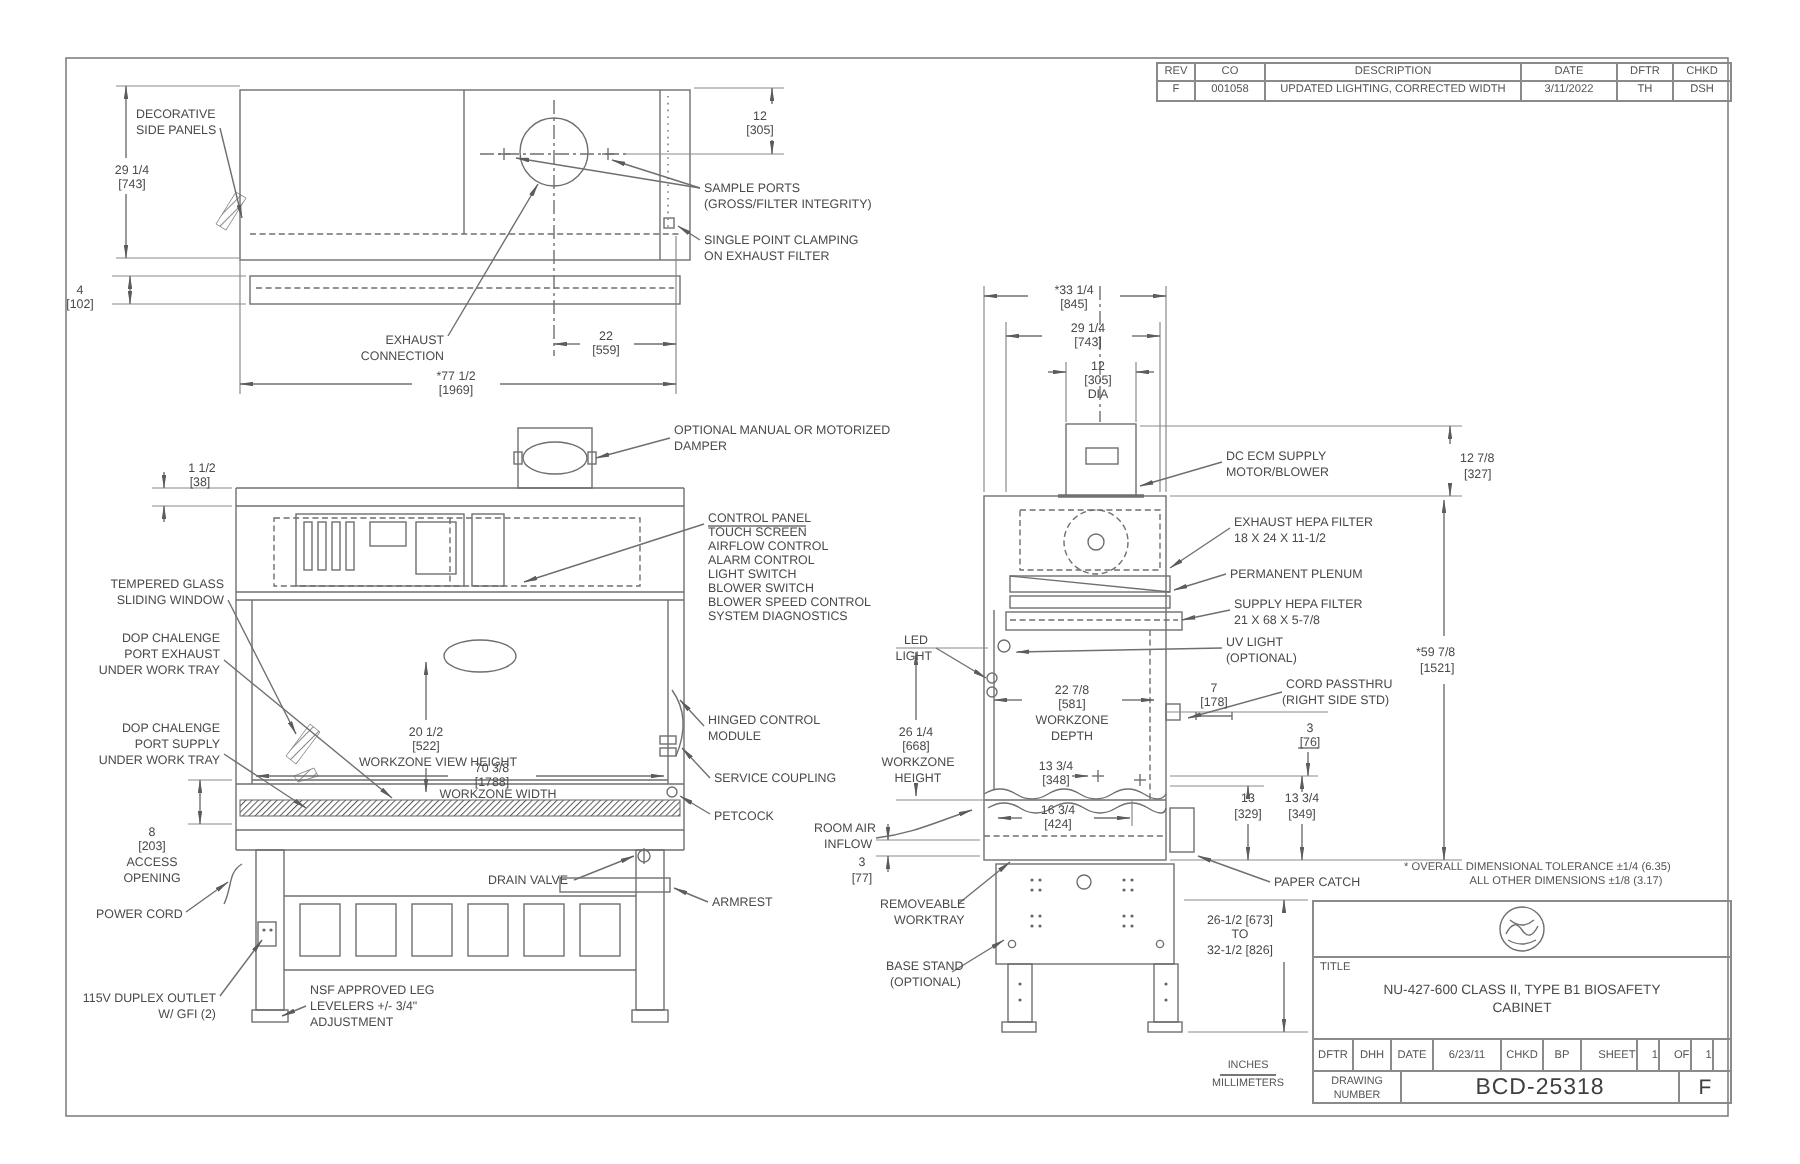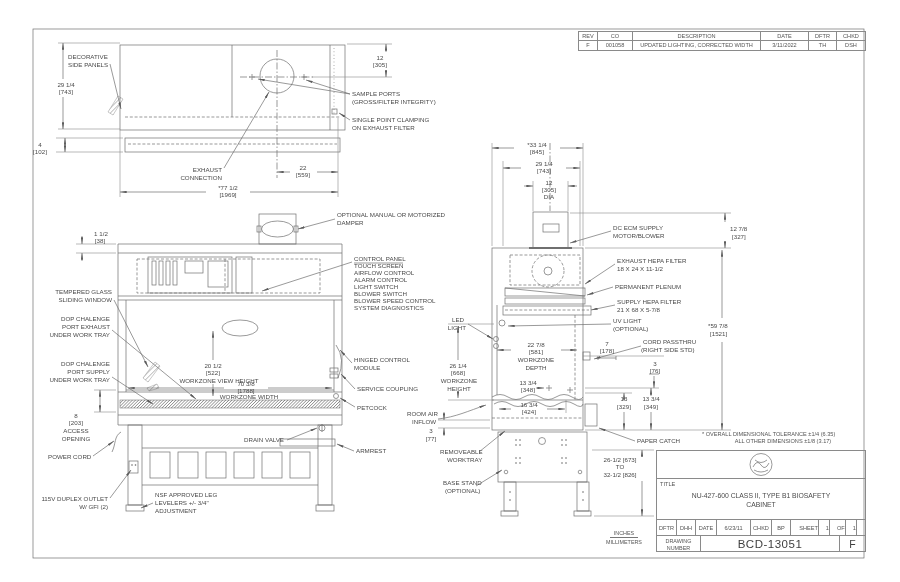--- a/index.html
+++ b/index.html
@@ -495,16 +495,16 @@
       <span>1</span>
       <span>OF</span>
       <span>1</span>
     </span>
   </div>
   <div class="tb-bot">
     <div class="dn">
       <div>DRAWING</div>
       <div>NUMBER</div>
     </div>
-    <div class="num">BCD-13051</div>
+    <div class="num">BCD-25318</div>
     <div class="rv">F</div>
   </div>
 </div>
 
 </body></html>

